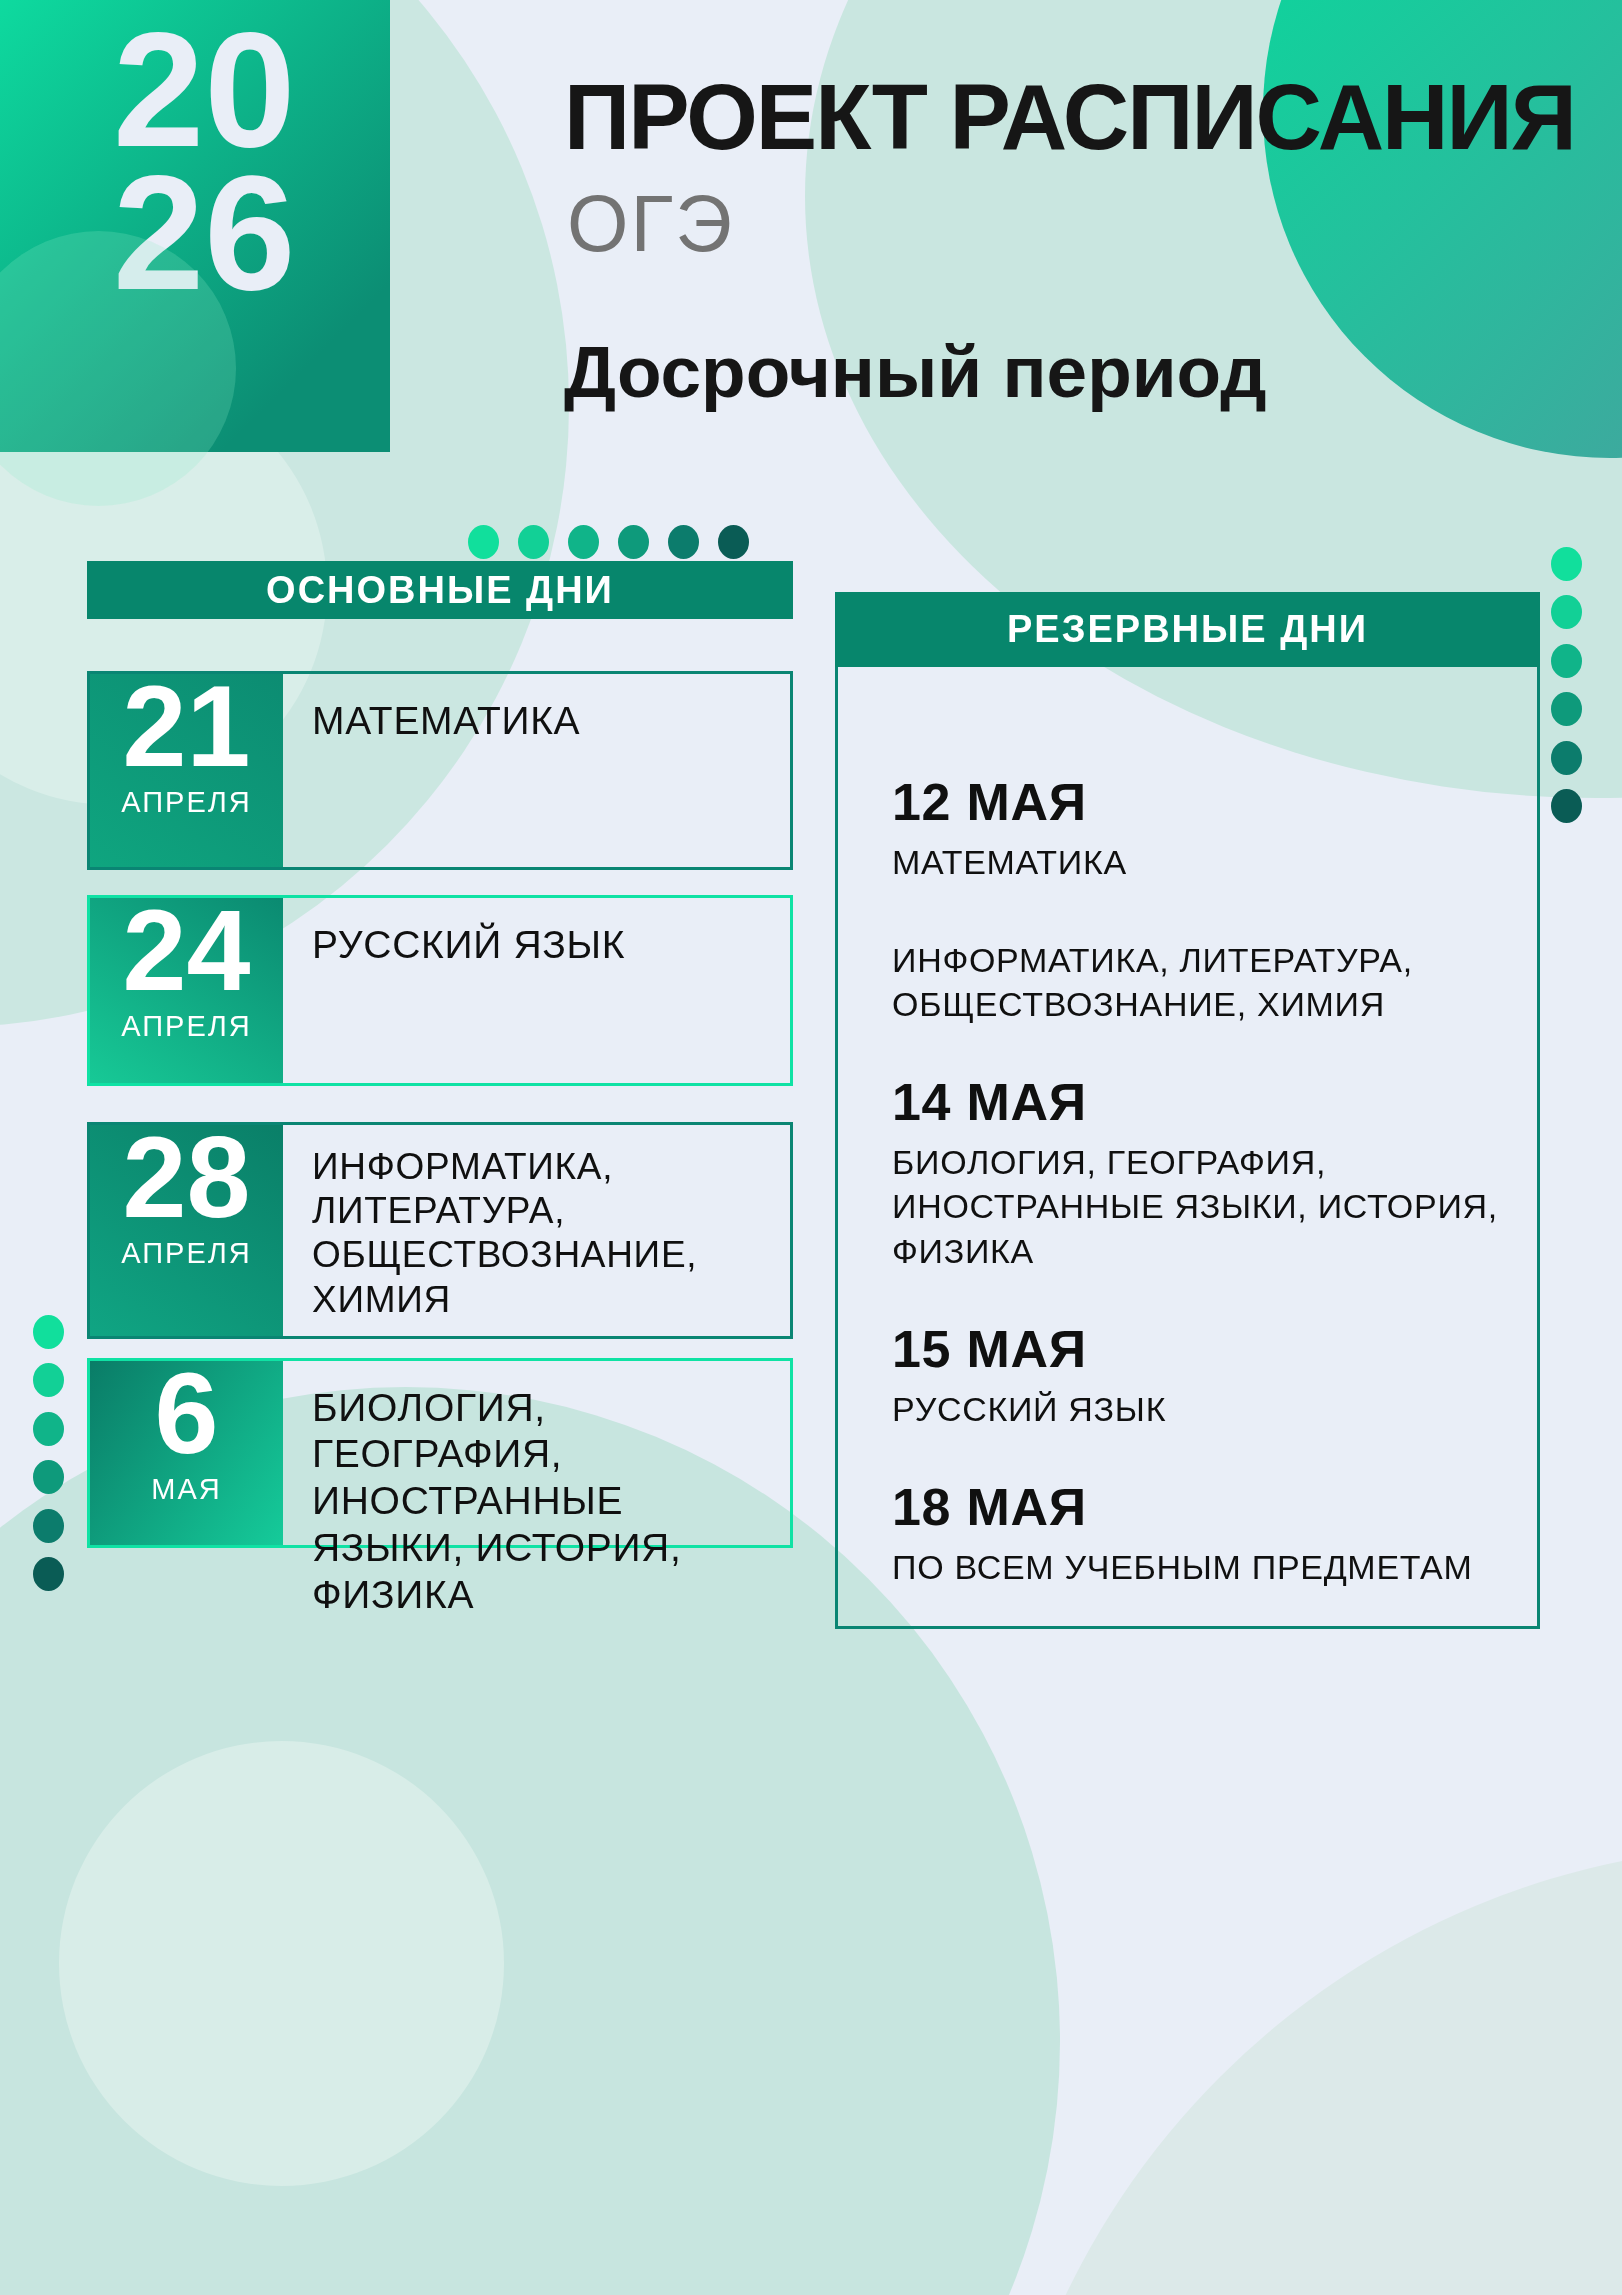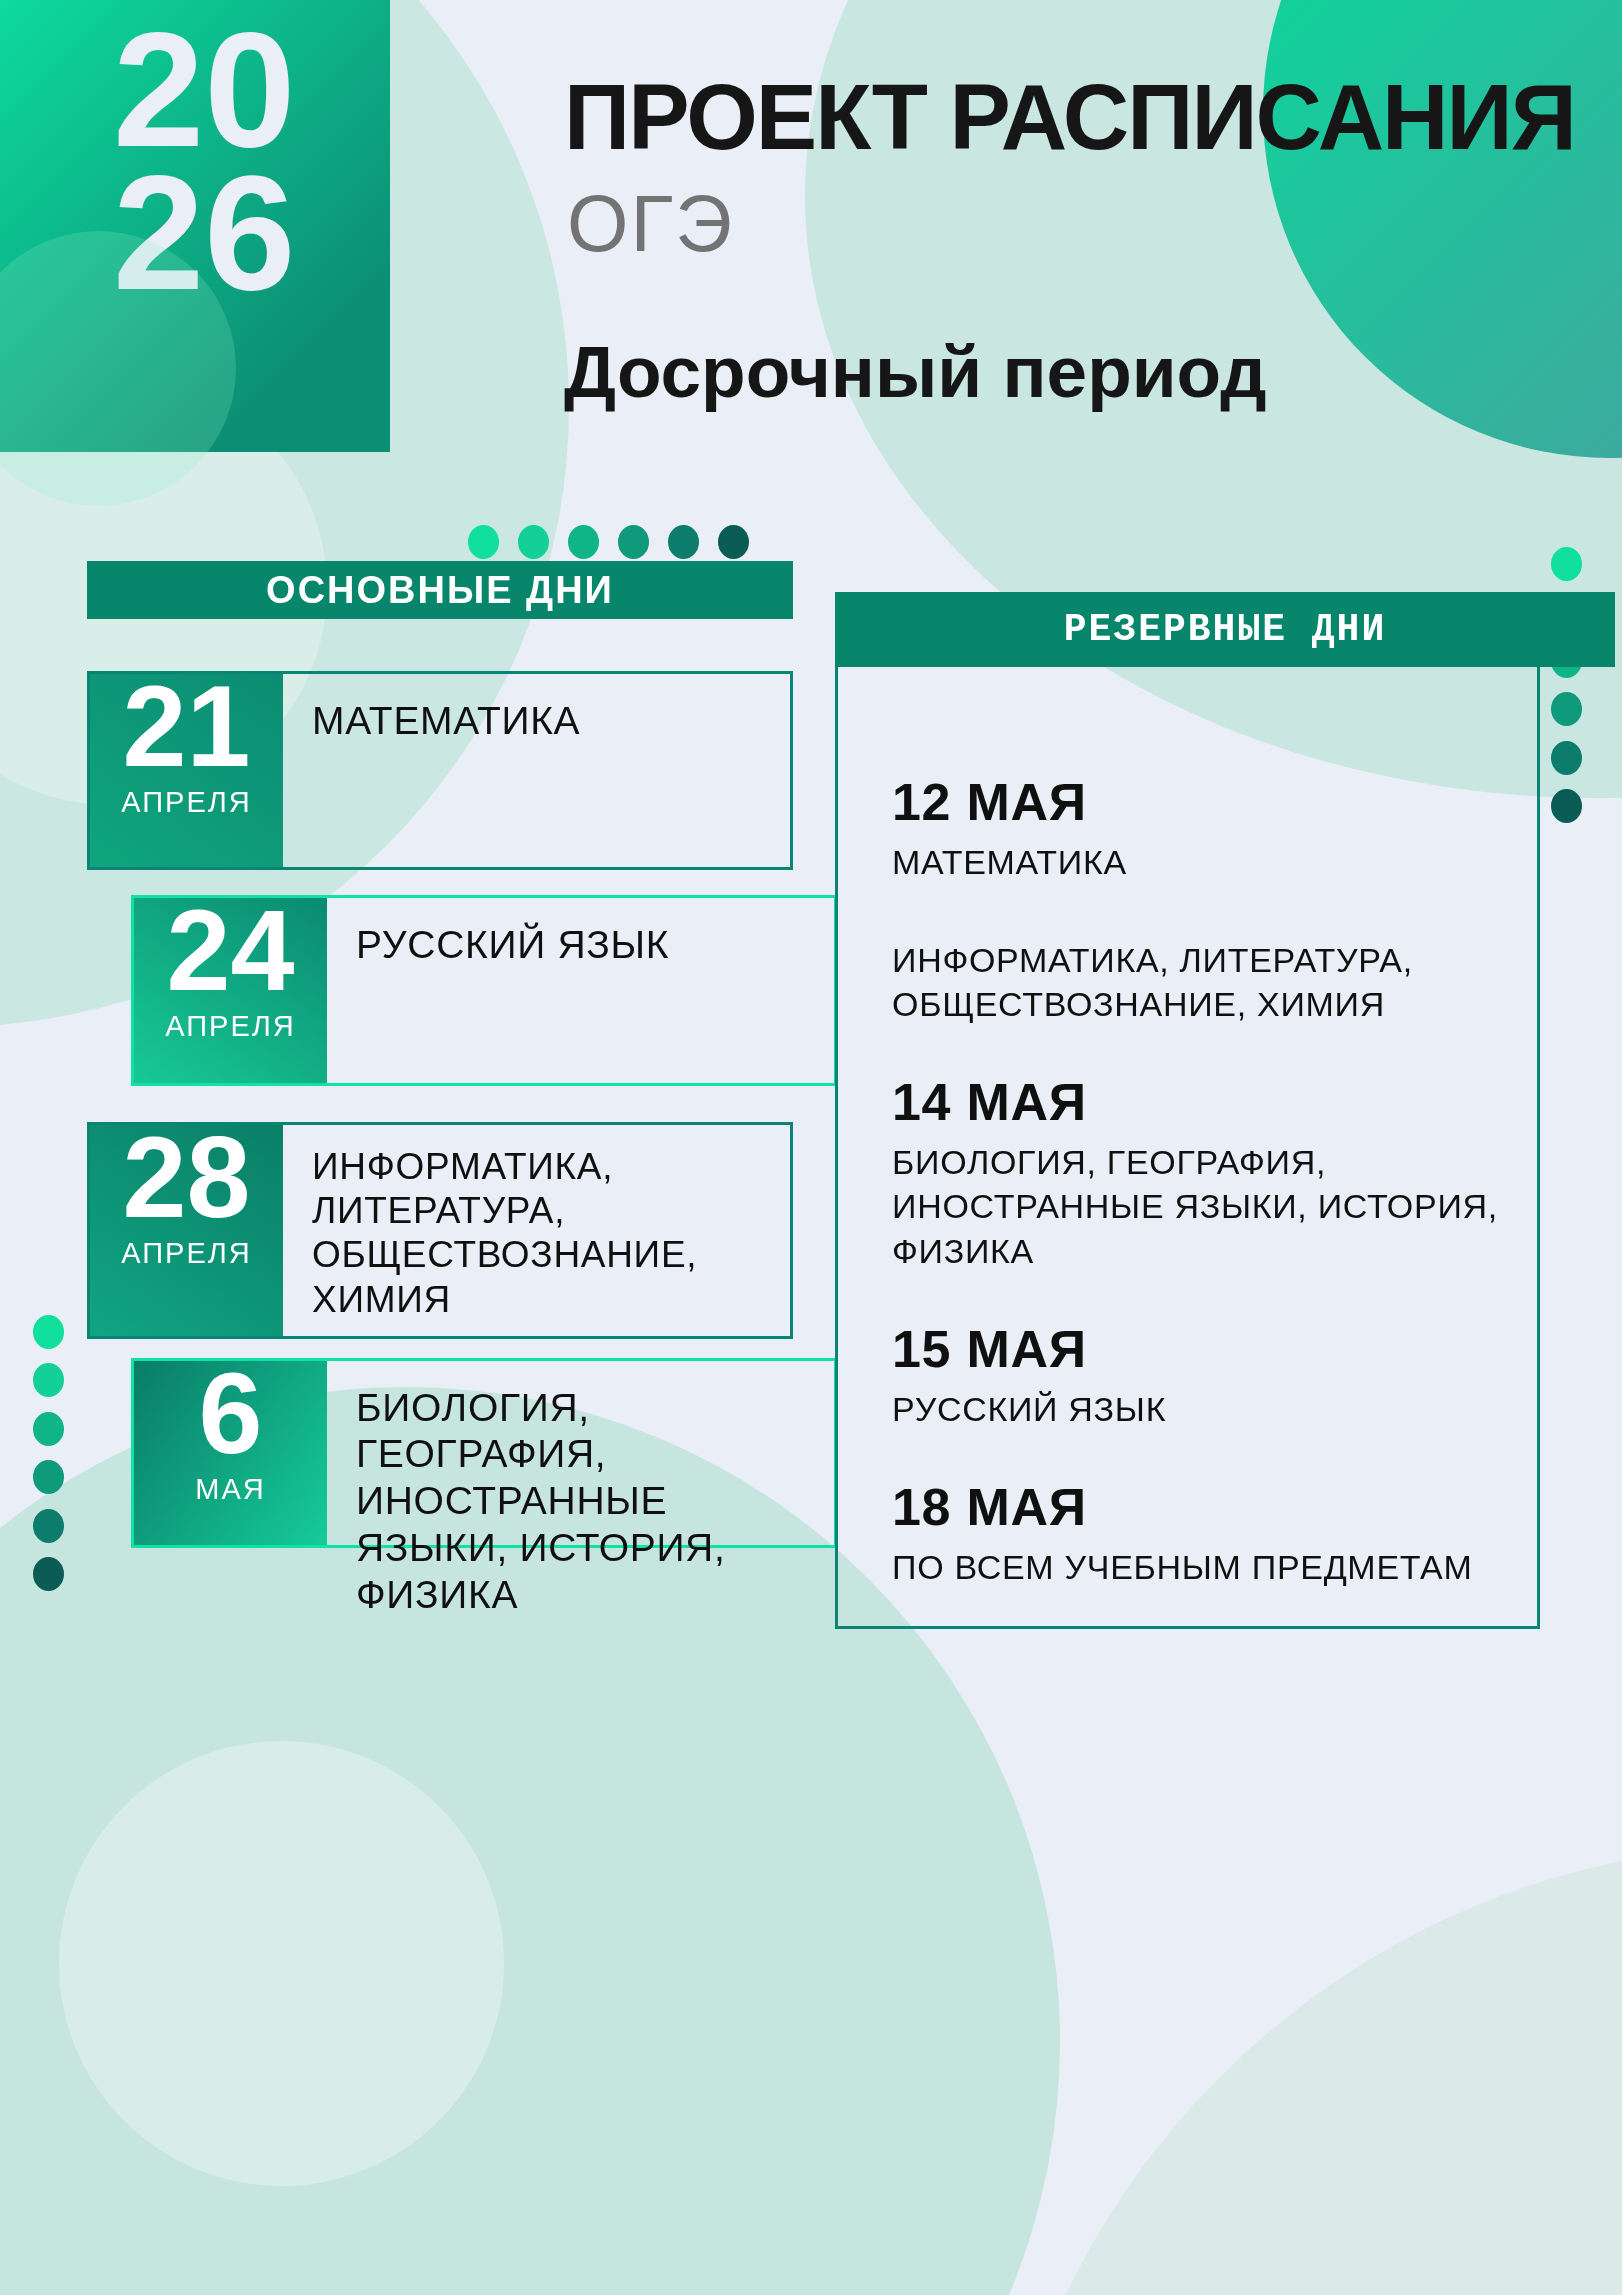--- a/index.html
+++ b/index.html
@@ -50,28 +50,28 @@
   .dots-col{position:absolute; display:flex; flex-direction:column; gap:14.4px;}
   .dots-col-right{left:1551px; top:547px;}
   .dots-col-left {left:33px;   top:1315px;}
   
   .section-header{
     position:absolute; height:58px; background:#07866C;
     display:flex; align-items:center; justify-content:center;
     color:#ffffff; font-size:38px; font-weight:bold; letter-spacing:2px; white-space:nowrap;
   }
   .main-header   {left:87px;  top:561px; width:706px;}
-  .reserve-header{left:835px; top:592px; width:780px; height:75px;font-family:Liberation Mono, monospace;}
+  .reserve-header{left:835px; top:592px; width:705px; height:75px;}
   
   .card{
     position:absolute; left:87px; width:706px;
     display:flex; box-sizing:border-box;
   }
   .card-dark  {border:3.9px solid #0A8573;}
-  .card-bright{border:3.9px solid #0FE2A4;margin-left:44px;}
+  .card-bright{border:3.9px solid #0FE2A4;}
   .card1{top:671px; height:199px;}
   .card2{top:895px; height:191px;}
   .card3{top:1122px; height:217px;}
   .card4{top:1358px; height:190px;}
   .date-panel{
     width:193px; flex-shrink:0;
     display:flex; flex-direction:column; align-items:center; justify-content:flex-start;
     color:#ffffff;
   }
   .card1 .date-panel{background:linear-gradient(215deg,#0C8C72 0%,#0FA57F 100%);}

